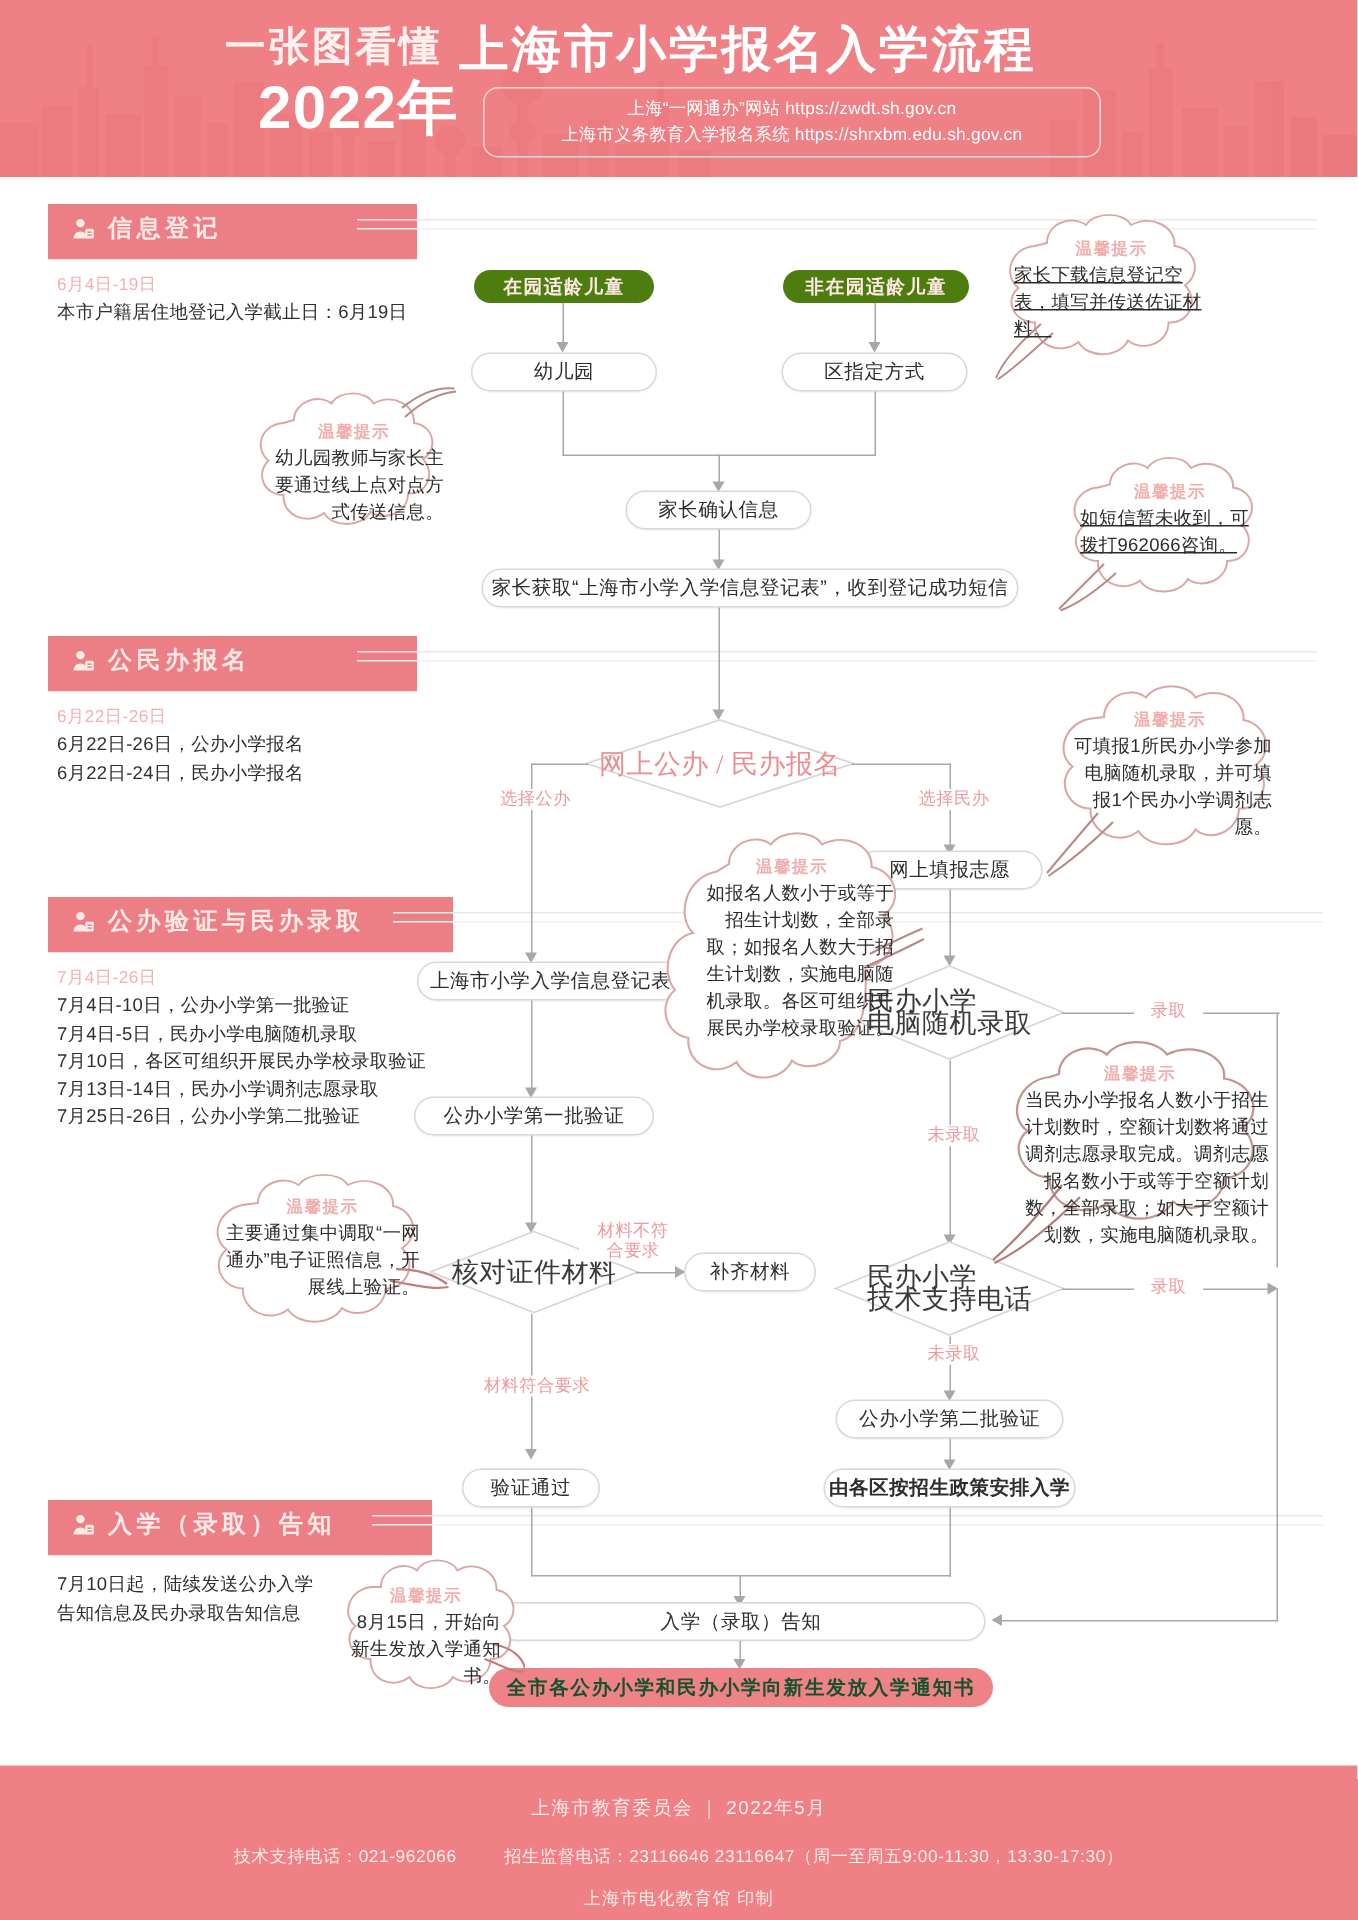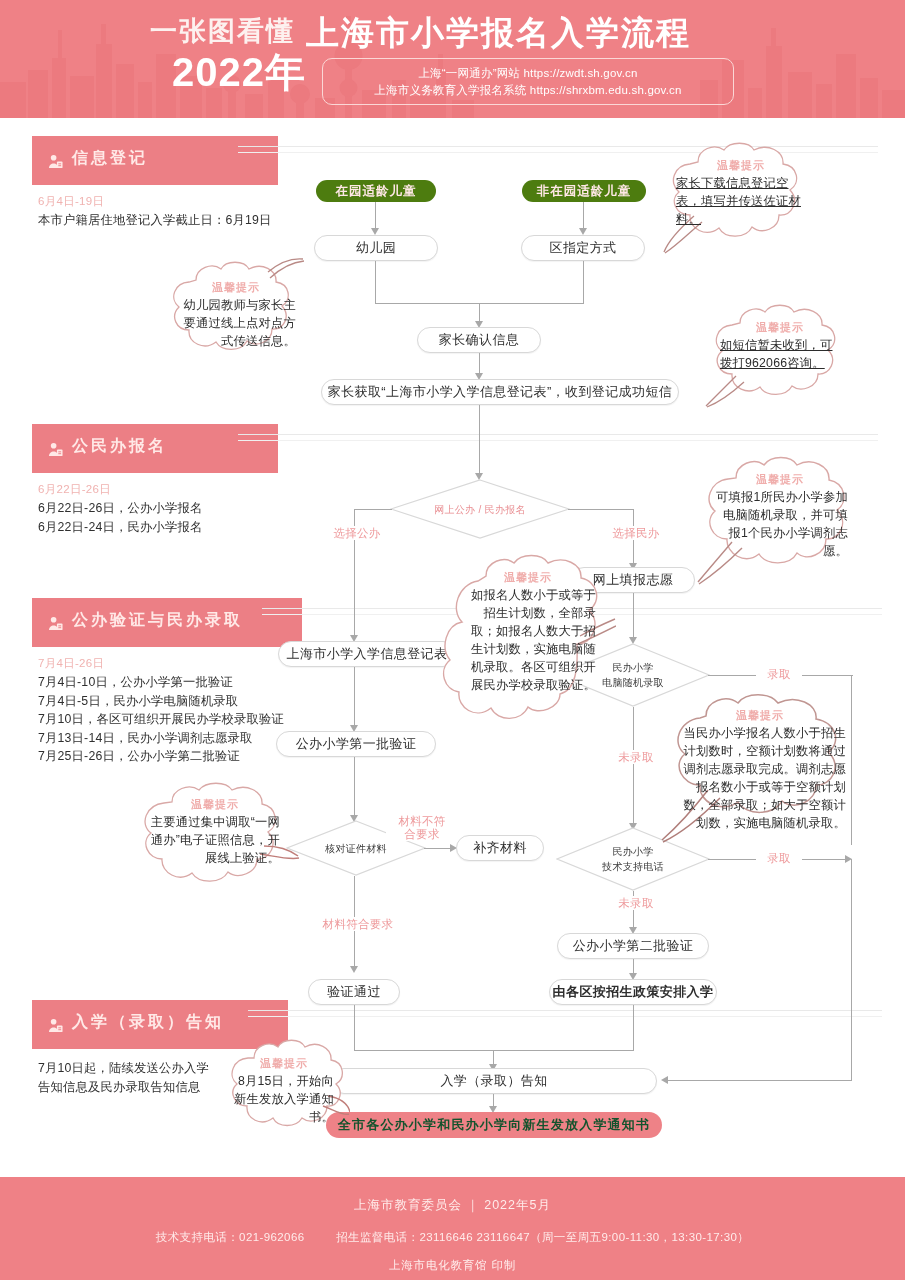--- a/index.html
+++ b/index.html
@@ -23,21 +23,21 @@
   .hdr-year{position:absolute;left:172px;top:52px;font-size:40px;color:#ffffff;
     font-weight:bold;letter-spacing:1px;line-height:1;}
   .hdr-urlbox{position:absolute;left:322px;top:58px;width:410px;height:45px;
     border:1.5px solid #fbd7d6;border-radius:10px;
     display:flex;flex-direction:column;align-items:center;justify-content:center;}
   .hdr-url{font-size:11.5px;color:#ffffff;line-height:17px;letter-spacing:.2px;}
 
   
   .sec{position:absolute;}
   .sec-banner{position:relative;height:33px;background:#ec7f85;
-    display:flex;align-items:flex-end;padding:0 22px 16px 16px;
+    display:flex;align-items:center;padding:0 22px 4px 16px;
     clip-path:polygon(0 0,100% 0,100% 100%,92% 100%,88% 100%,0 100%);}
   .sec-banner::after{content:"";position:absolute;right:6px;bottom:-12px;
     width:0;height:0;border-left:14px solid #ec7f85;border-bottom:12px solid transparent;}
   .sec-icon{width:15px;height:15px;margin-right:9px;flex:none;}
   .sec-title{font-size:16px;color:#ffe9e7;font-weight:bold;letter-spacing:3px;white-space:nowrap;}
   .sec-rule{position:absolute;height:1px;background:#e9e9e9;}
   .sec-rule2{position:absolute;height:1px;background:#f0f0f0;}
   .sec-date{font-size:11.5px;color:#f0b2b0;margin:9px 0 2px 6px;letter-spacing:.3px;}
   .sec-lines{font-size:12.3px;color:#2f2f2f;line-height:18.5px;margin-left:6px;
     letter-spacing:.2px;}
@@ -48,22 +48,22 @@
   .pill{border:1px solid #d8d8d8;border-radius:18px;background:#fff;
     font-size:13px;color:#2e2e2e;letter-spacing:.4px;
     box-shadow:0 1px 1px rgba(0,0,0,.05);}
   .pill-pink{background:#4d7c0f;border:none;border-radius:14px;color:#ffe8e6;
     font-size:12.5px;font-weight:bold;letter-spacing:1px;}
   .pill-final{background:#ee8287;border:none;border-radius:16px;color:#14532d;
     font-size:13px;font-weight:bold;letter-spacing:1.2px;}
   .diamond{position:absolute;}
   .diamond .dshape{position:absolute;inset:0;}
   .diamond .dtext{position:absolute;inset:0;display:flex;align-items:center;
-    justify-content:center;text-align:center;font-size:10px;line-height:15px;
-    color:#3a3a3a;letter-spacing:.3px;}
+    justify-content:center;font-size:18px;line-height:15px;
+    color:#3a3a3a;letter-spacing:.3px;font-family:Liberation Serif, serif;}
   .dtext.pinky{color:#e98f93;}
 
   
   .ln{position:absolute;background:#a8a8a8;}
   .lnv{width:1.4px;}
   .lnh{height:1.4px;}
   .arr{position:absolute;width:0;height:0;}
   .arr-d{border-left:4.5px solid transparent;border-right:4.5px solid transparent;
     border-top:7px solid #a8a8a8;}
   .arr-r{border-top:4.5px solid transparent;border-bottom:4.5px solid transparent;

